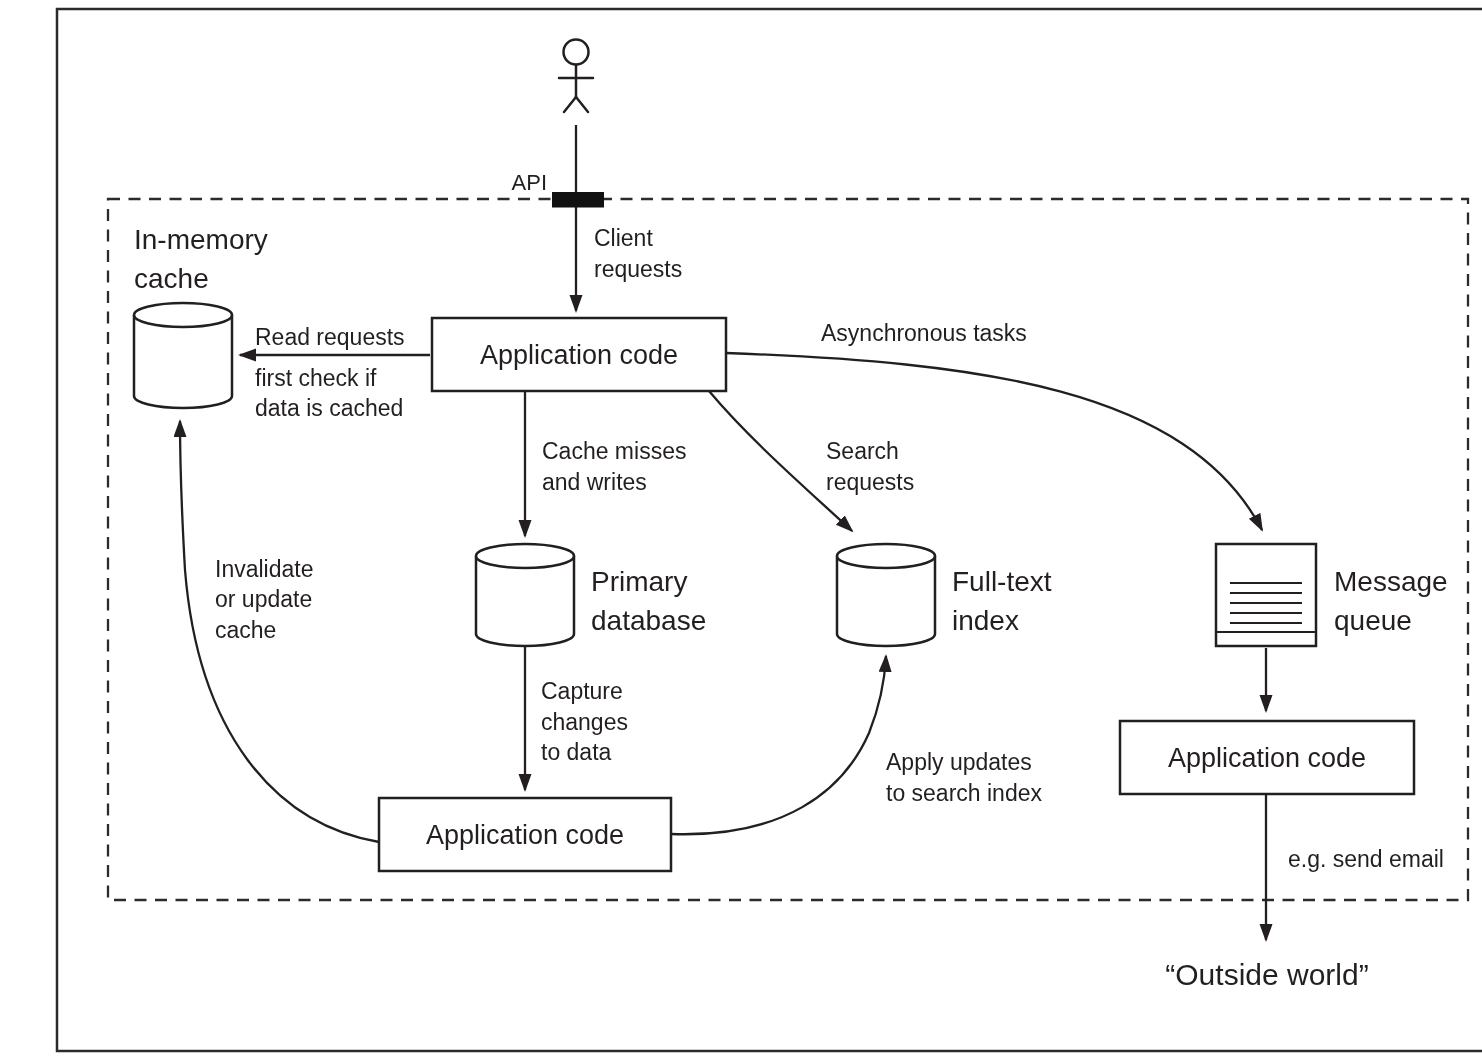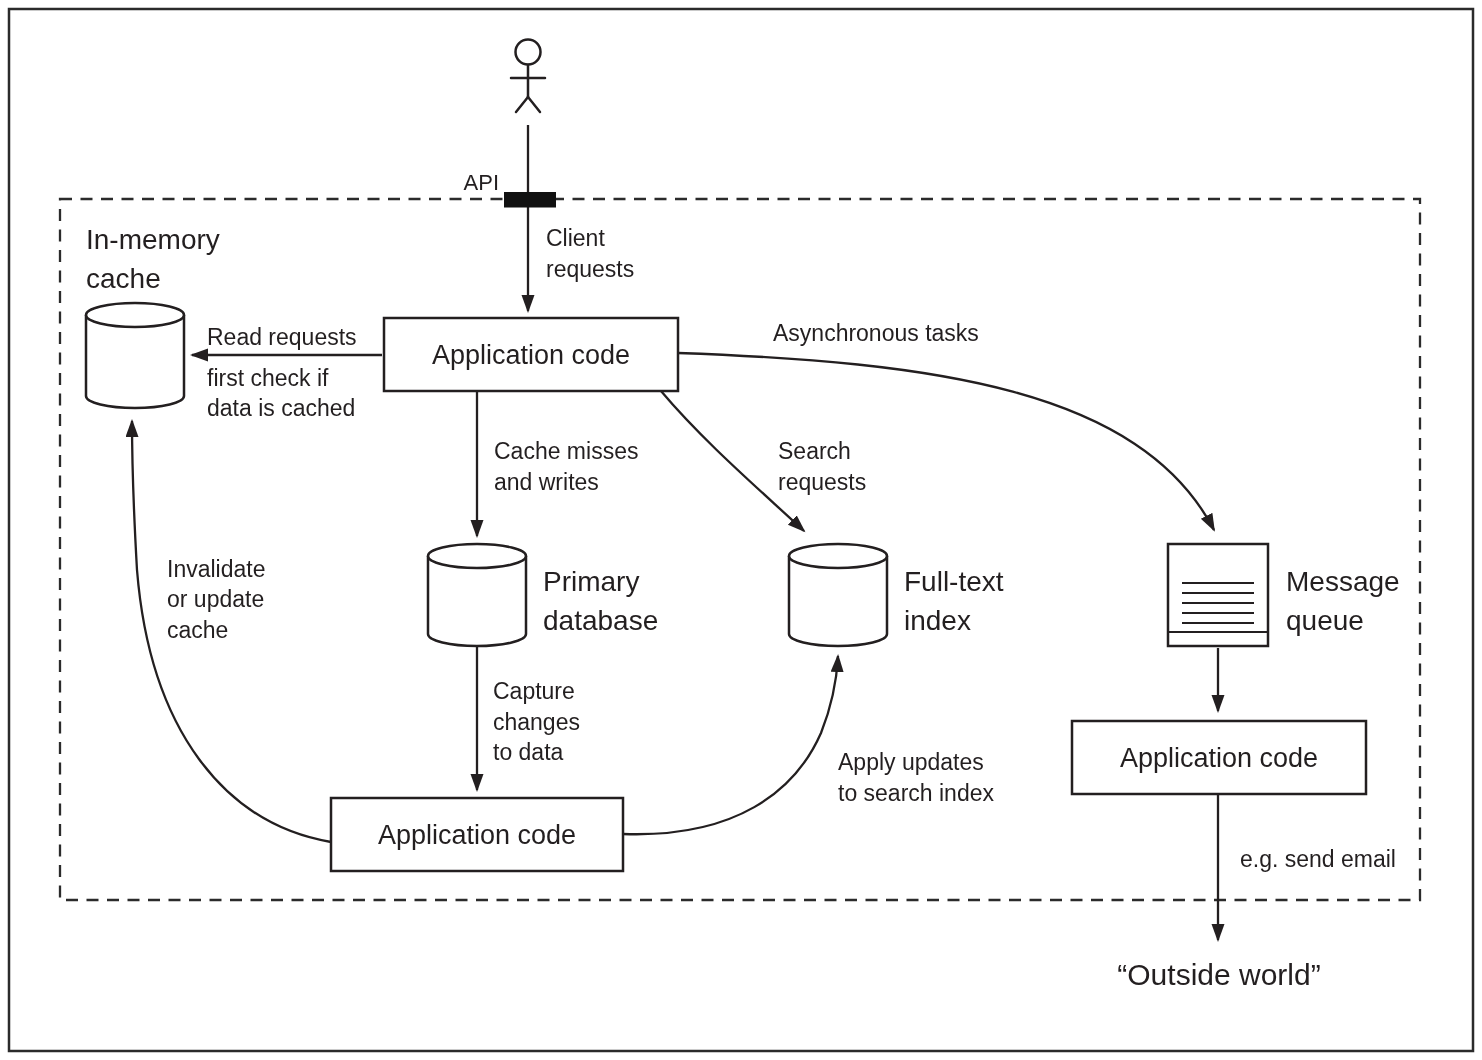--- a/index.html
+++ b/index.html
@@ -1,16 +1,16 @@
 <!DOCTYPE html>
 <html><head>
 <meta charset="utf-8">
 <style>
   html,body{margin:0;padding:0;background:#ffffff;}
-  .stage{width:1198px;height:1060px;position:relative;background:#fff;}
+  .stage{width:1198px;height:1060px;position:relative;background:#fff;padding-left:48px;}
   svg text{font-family:"Liberation Sans","DejaVu Sans",sans-serif;fill:#231f20;}
   .ann{font-size:23px;}
   .node-label{font-size:28px;}
   .box-label{font-size:27px;}
   .api-label{font-size:22px;}
   .outside-label{font-size:30px;}
   .shape{fill:#ffffff;stroke:#231f20;stroke-width:2.5;}
   .wire{fill:none;stroke:#231f20;stroke-width:2.3;}
   .figure{fill:none;stroke:#231f20;stroke-width:2.5;stroke-linecap:round;}
   .dashed{fill:none;stroke:#2b2b2b;stroke-width:2.3;stroke-dasharray:12 8.5;}

